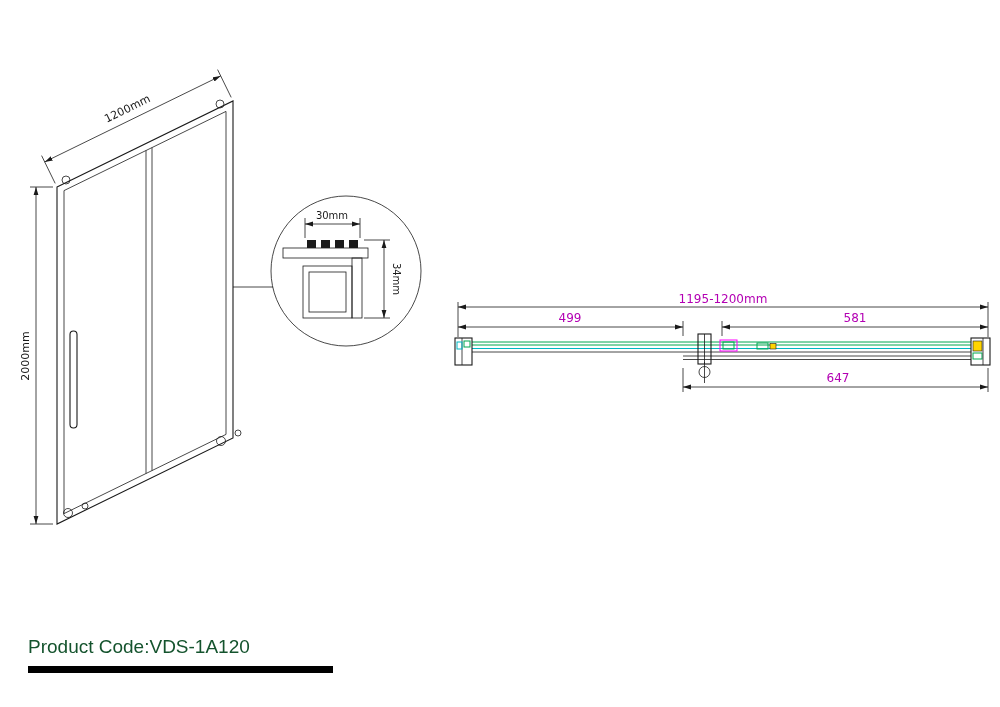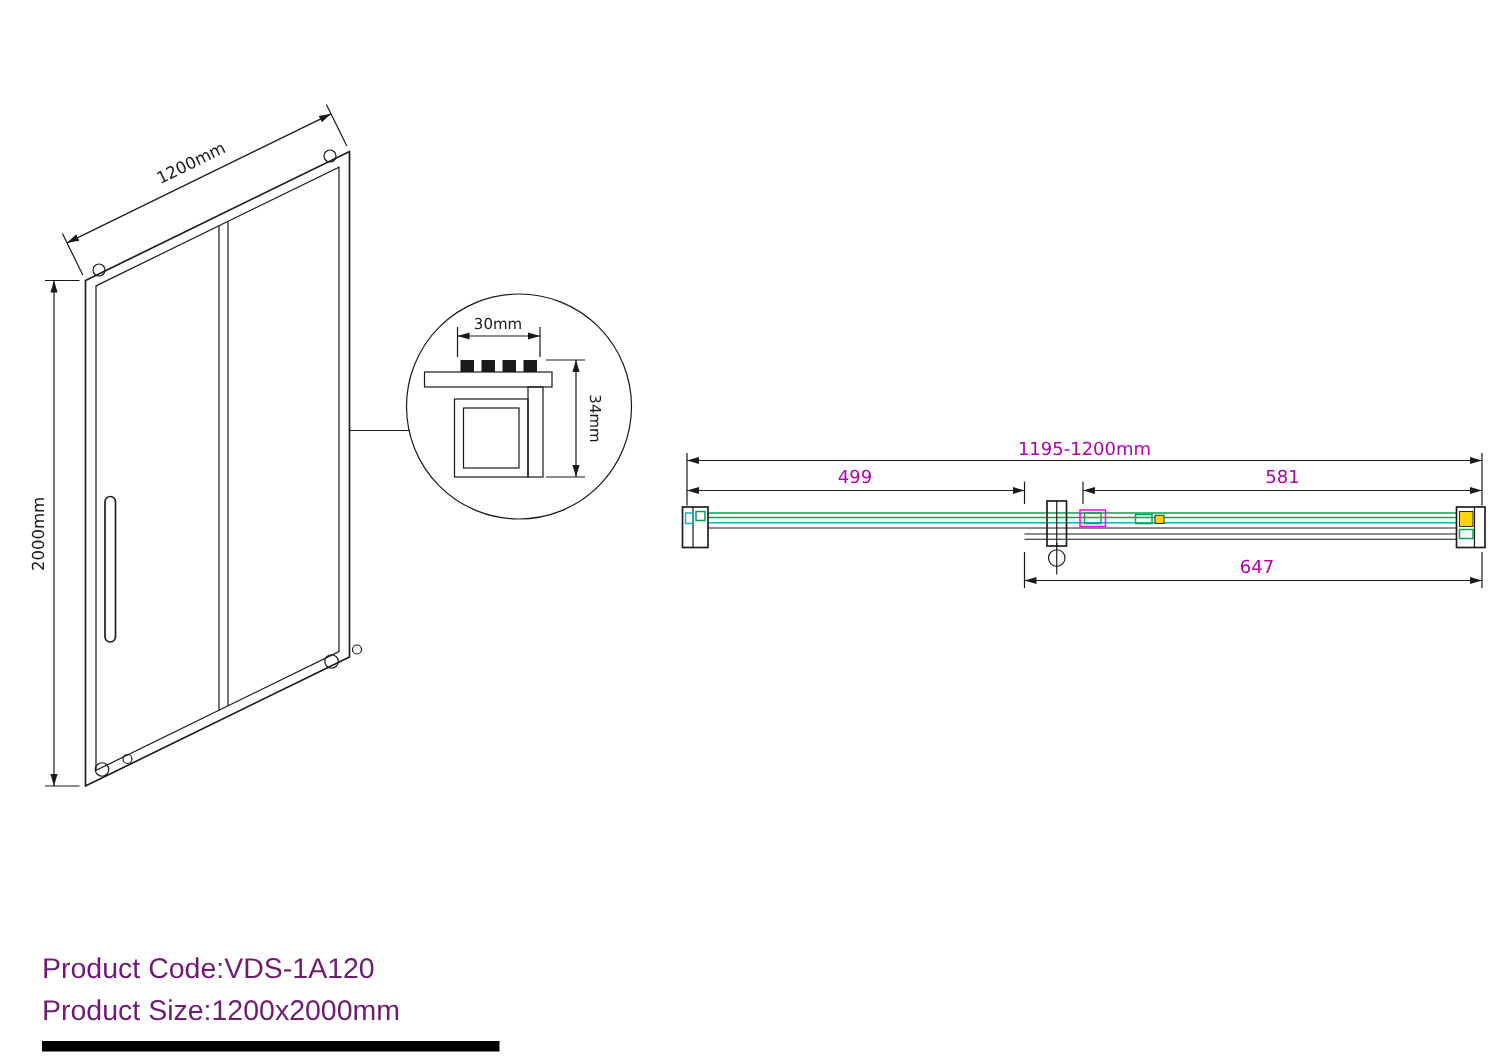--- a/index.html
+++ b/index.html
@@ -14,21 +14,21 @@
   .s-thin{stroke:var(--line);fill:none;stroke-width:0.8;}
   .s-dim{stroke:var(--line);fill:none;stroke-width:0.8;}
   .f-line{fill:var(--line);stroke:none;}
   .s-green{stroke:var(--green);fill:none;stroke-width:1;}
   .s-cyan{stroke:var(--cyan);fill:none;stroke-width:1;}
   .s-magenta{stroke:var(--magenta);fill:none;stroke-width:1;}
   .f-yellow{fill:var(--yellow);stroke:var(--line);stroke-width:0.6;}
   .t-dim{font:11px "DejaVu Sans",sans-serif;fill:var(--line);}
   .t-dim-sm{font:10px "DejaVu Sans",sans-serif;fill:var(--line);}
   .t-plan{font:12px "DejaVu Sans",sans-serif;fill:var(--dim);}
-  .footer{position:absolute;left:28px;top:633px;color:#701a75;}
+  .footer{position:absolute;left:28px;top:633px;color:#14532d;}
   .footer .line{font-size:19px;line-height:28px;white-space:pre;}
   .footer .bar{width:305px;height:7px;background:#000;margin-top:5px;}
 </style>
 </head>
 <body>
 
 <div class="canvas">
 
 <svg width="1000" height="707" viewBox="0 0 1000 707">
   <defs>
@@ -137,17 +137,16 @@
     <g>
       <path class="s-dim" d="M683,368 L683,392 M988,368 L988,392"></path>
       <line class="s-dim" x1="683" y1="387" x2="988" y2="387" marker-start="url(#arr)" marker-end="url(#arr)"></line>
       <text class="t-plan" x="838" y="382" text-anchor="middle">647</text>
     </g>
   </g>
 </svg>
 
 <div class="footer">
   <div class="line">Product Code:VDS-1A120</div>
-  <div class="line">Product Size:1200x2000mm</div>
   <div class="bar"></div>
 </div>
 
 </div>
 
 </body></html>

